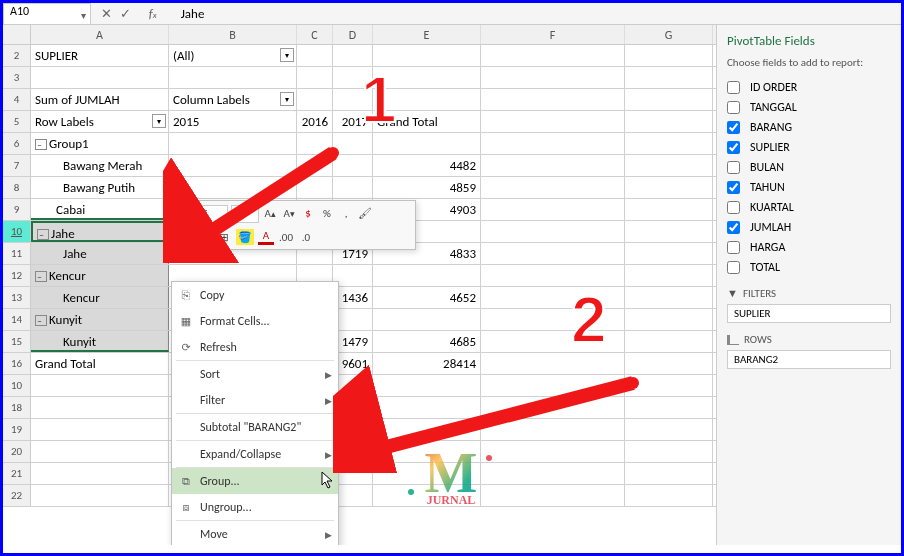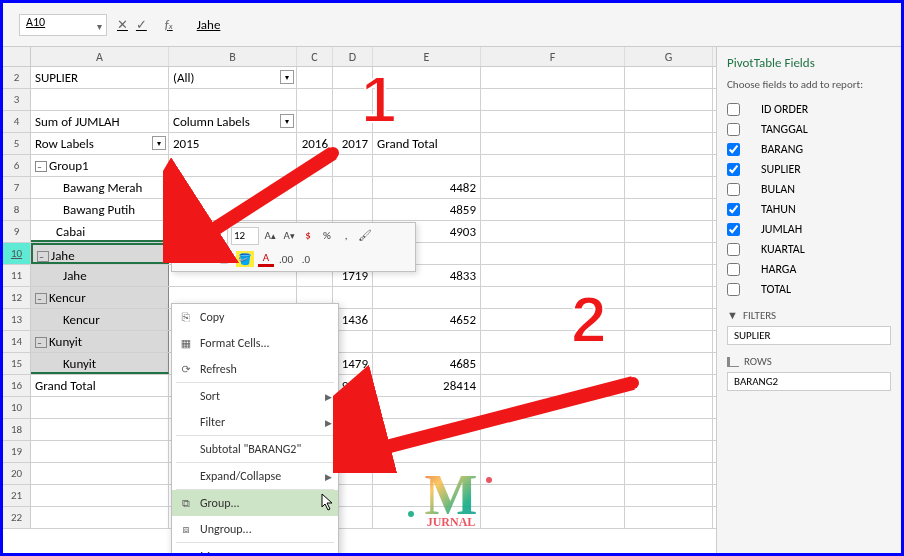--- a/index.html
+++ b/index.html
@@ -1,19 +1,19 @@
 <!DOCTYPE html>
 <html><head>
 <meta charset="utf-8">
 <style>
 * { box-sizing: border-box; margin: 0; padding: 0; font-family: Calibri, Arial, sans-serif; }
 body { background: #fff; border: 3px solid #0000ff; width: 904px; height: 556px; overflow: hidden; position: relative; font-size: 13px; }
 
 
-.formula-bar { display: flex; align-items: center; height: 44px; border-bottom: 1px solid #ccc; background: #f5f5f5; padding: 0 16px; gap: 4px; text-decoration: underline; }
+.formula-bar { display: flex; align-items: center; height: 22px; border-bottom: 1px solid #ccc; background: #f5f5f5; padding: 0 0; gap: 4px; }
 .namebox { width: 88px; height: 22px; border: 1px solid #ccc; background: #fff; padding: 0 18px 0 6px; font-size: 12px; position: relative; }
 .namebox .caret { position: absolute; right: 4px; top: 5px; font-size: 10px; color: #666; }
 .fx-btns { display: flex; gap: 8px; padding: 0 6px; color: #666; }
 .fx-label { font-style: italic; color: #666; padding: 0 8px; }
 .formula-val { padding-left: 12px; }
 
 
 .grid-wrap { display: flex; height: calc(100% - 30px); }
 .sheet-area { flex: 1; overflow: hidden; position: relative; }
 .pivot-panel { width: 185px; border-left: 1px solid #ccc; background: #f5f5f5; padding: 8px 10px; overflow: hidden; }
@@ -49,21 +49,21 @@
 .ctx { position: absolute; left: 168px; top: 256px; width: 168px; background: #fff; border: 1px solid #c0c0c0; box-shadow: 2px 2px 8px rgba(0,0,0,0.2); z-index: 10; font-size: 12px; }
 .ctx .mi { display: flex; align-items: center; height: 26px; padding: 0 22px 0 28px; position: relative; color: #333; }
 .ctx .mi.hl { background: #cde4c6; }
 .ctx .mi .mic { position: absolute; left: 6px; width: 16px; text-align: center; color: #666; font-size: 11px; }
 .ctx .mi .arr { position: absolute; right: 6px; font-size: 9px; color: #666; }
 .ctx hr { border: none; border-top: 1px solid #e0e0e0; margin: 0 4px; }
 
 
 .pivot-panel h2 { font-size: 13px; color: #217346; font-weight: normal; margin-bottom: 8px; }
 .pivot-panel .sub { font-size: 11px; color: #555; margin-bottom: 8px; }
-.fld { display: flex; align-items: center; height: 20px; font-size: 12px; gap: 21px; }
+.fld { display: flex; align-items: center; height: 20px; font-size: 12px; gap: 10px; }
 .fld input { width: 13px; height: 13px; }
 .pivot-panel .lbl { margin-top: 14px; font-size: 11px; color: #555; }
 .area { margin-top: 10px; }
 .area .ah { font-size: 11px; color: #555; display: flex; align-items: center; gap: 5px; margin-bottom: 4px; }
 .area .aitem { background: #fff; border: 1px solid #ccc; padding: 2px 6px; font-size: 11px; margin-top: 2px; }
 .filt-ic { font-size: 11px; }
 .rows-ic { display: inline-block; width: 12px; height: 10px; border-left: 3px solid #888; border-bottom: 1px solid #888; }
 
 
 .anno { position: absolute; z-index: 50; pointer-events: none; }
@@ -441,26 +441,26 @@
         </div>
         <div class="fld">
           <input type="checkbox" style="">
           <span>BULAN</span>
         </div>
         <div class="fld">
           <input type="checkbox" checked="" style="">
           <span>TAHUN</span>
         </div>
         <div class="fld">
+          <input type="checkbox" style="">
+          <span>KUARTAL</span>
+        </div>
+        <div class="fld">
           <input type="checkbox" checked="" style="">
           <span>JUMLAH</span>
-        </div>
-        <div class="fld">
-          <input type="checkbox" style="">
-          <span>KUARTAL</span>
         </div>
         <div class="fld">
           <input type="checkbox" style="">
           <span>HARGA</span>
         </div>
         <div class="fld">
           <input type="checkbox" style="">
           <span>TOTAL</span>
         </div>
       </div>

